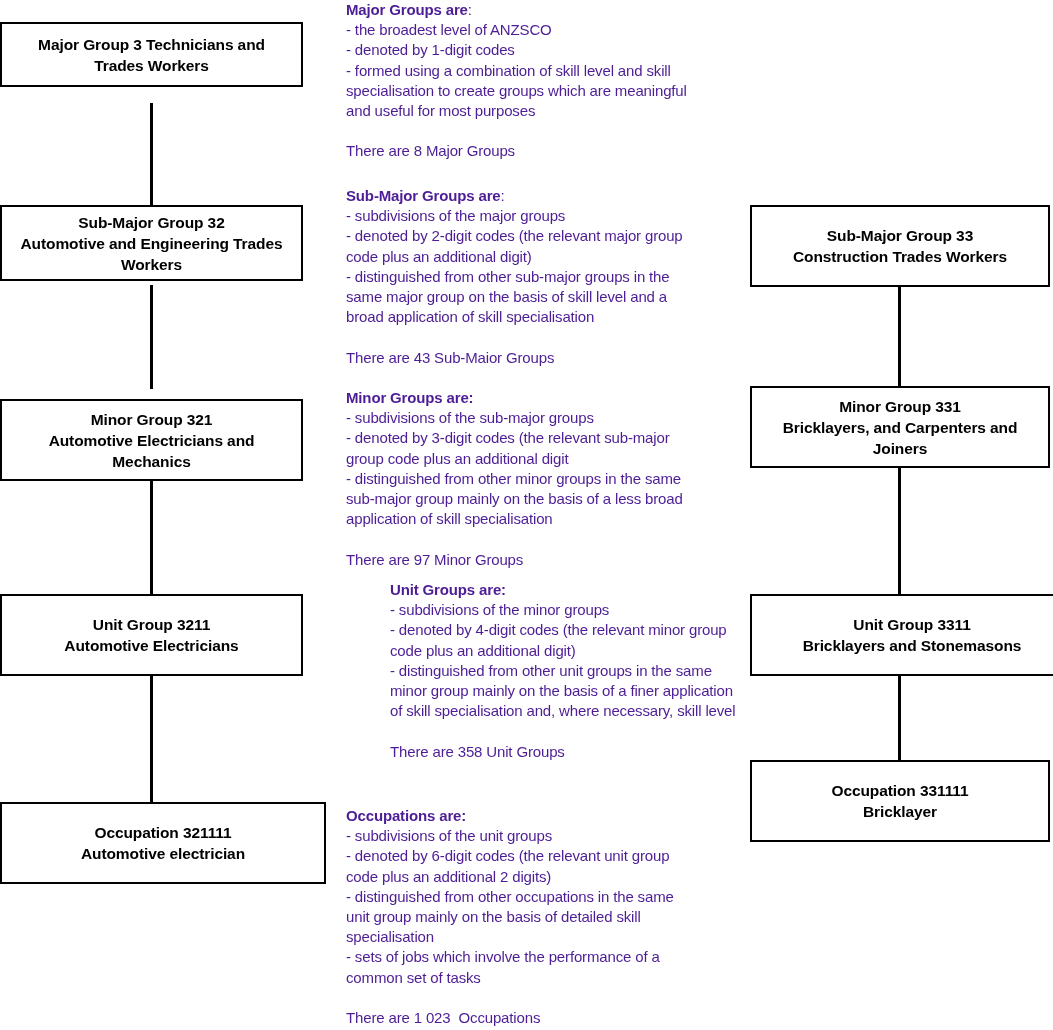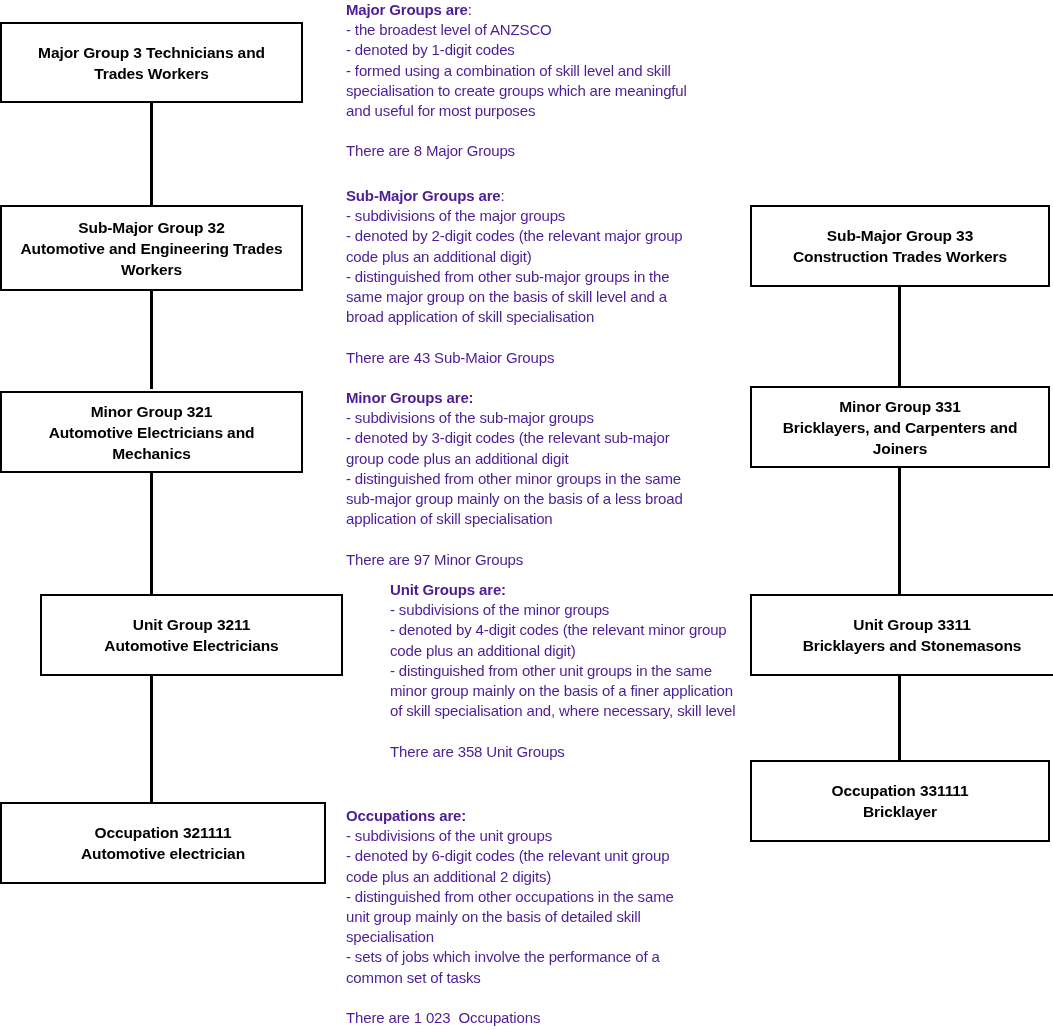--- a/index.html
+++ b/index.html
@@ -89,38 +89,38 @@
 
   <div class="connector" style="left:150px; top:103px; height:104px;"></div>
   <div class="connector" style="left:150px; top:285px; height:104px;"></div>
   <div class="connector" style="left:150px; top:467px; height:129px;"></div>
   <div class="connector" style="left:150px; top:674px; height:130px;"></div>
 
   <div class="connector" style="left:898px; top:285px; height:104px;"></div>
   <div class="connector" style="left:898px; top:467px; height:129px;"></div>
   <div class="connector" style="left:898px; top:674px; height:130px;"></div>
 
-  <div class="node" style="left:0px; top:22px; width:303px; height:81px;">
+  <div class="node" style="left:0px; top:22px; width:303px; height:65px;">
     <span class="node-label">Major Group 3 Technicians and
 Trades Workers</span>
   </div>
 
-  <div class="node" style="left:0px; top:205px; width:303px; height:86px;">
+  <div class="node" style="left:0px; top:205px; width:303px; height:76px;">
     <span class="node-label">Sub-Major Group 32
 Automotive and Engineering Trades
 Workers</span>
   </div>
 
-  <div class="node" style="left:0px; top:391px; width:303px; height:82px;">
+  <div class="node" style="left:0px; top:399px; width:303px; height:82px;">
     <span class="node-label">Minor Group 321
 Automotive Electricians and
 Mechanics</span>
   </div>
 
-  <div class="node" style="left:0px; top:594px; width:303px; height:82px;margin-left:40px;">
+  <div class="node" style="left:0px; top:594px; width:303px; height:82px;">
     <span class="node-label">Unit Group 3211
 Automotive Electricians</span>
   </div>
 
   <div class="node" style="left:0px; top:802px; width:326px; height:82px;">
     <span class="node-label">Occupation 321111
 Automotive electrician</span>
   </div>
 
   <div class="node" style="left:750px; top:205px; width:300px; height:82px;">

